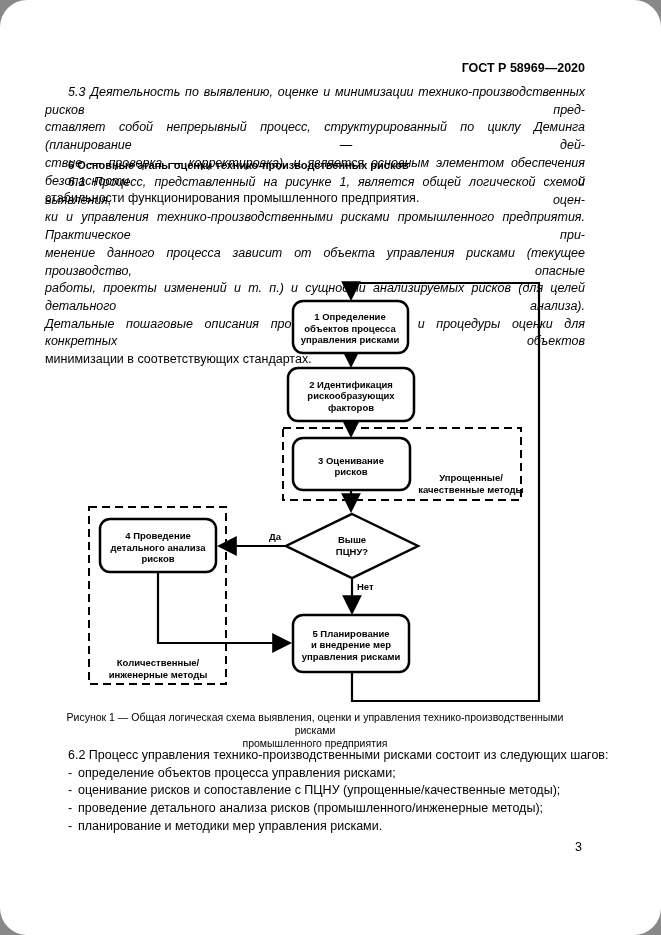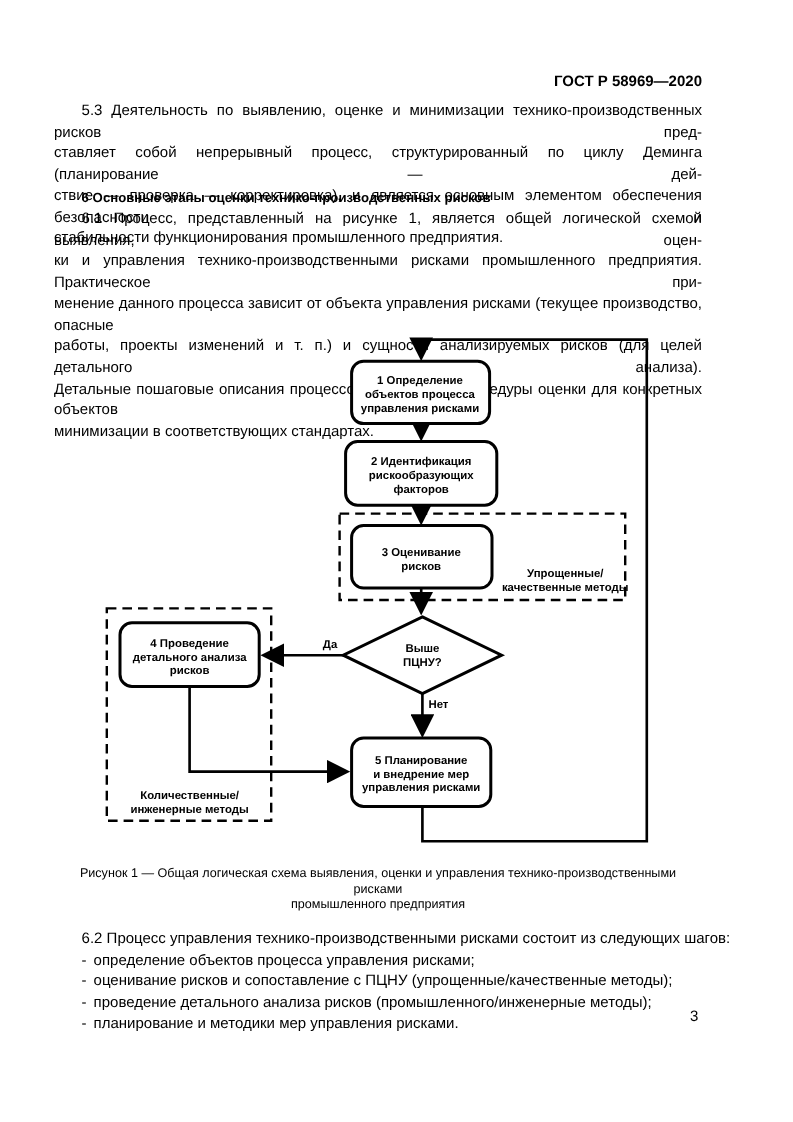--- a/index.html
+++ b/index.html
@@ -1,33 +1,34 @@
 <!DOCTYPE html>
 <html><head>
 <meta charset="utf-8">
 <style>
   html,body { margin:0; padding:0; background:#888; }
   .page {
     position:relative; width:661px; height:935px; margin:0 auto;
     background:#ffffff; color:#000;
     font-family:"Liberation Sans", sans-serif;
     overflow:hidden;
+    border-radius:27px;
   }
   .abs { position:absolute; }
   .doc-code { top:61px; right:76px; font-size:12.5px; font-weight:bold; }
   .body-block { left:45px; width:540px; font-size:12.5px; }
   .ln { line-height:17.7px; white-space:nowrap; }
-  .jl { white-space:normal; text-align:justify; text-align-last:justify; }
+  .jl { white-space:normal; text-align:justify; text-align-last:justify;font-style:italic; }
   .ind { text-indent:23px; }
   .p53 { top:84px; }
   .h6  { left:68px; top:156px; font-size:11px; font-weight:bold; line-height:18px; }
   .p61 { top:174px; }
   .fig-svg { left:0; top:278px; }
-  .caption { left:45px; top:711px; width:540px; font-size:10.5px; line-height:13px; text-align:center;margin-top:11px; }
-  .p62 { top:747px;margin-top:27px; }
+  .caption { left:45px; top:711px; width:540px; font-size:10.5px; line-height:13px; text-align:center; }
+  .p62 { top:747px; }
   .li { position:relative; padding-left:23px; line-height:17.7px; }
   .li .mark { display:inline-block; width:10px; }
   .page-num { top:840px; right:79px; font-size:12.5px; }
 
   
   .fc-line   { stroke:#000; stroke-width:2.2; fill:none; }
   .fc-thick  { stroke:#000; stroke-width:2.5; fill:#fff; }
   .fc-dash   { stroke:#000; stroke-width:2; fill:none; stroke-dasharray:8 5; }
   .fc-text   { font-family:"Liberation Sans", sans-serif; font-size:9.5px; font-weight:bold; text-anchor:middle; fill:#000; }
   .fc-start  { text-anchor:start; }

